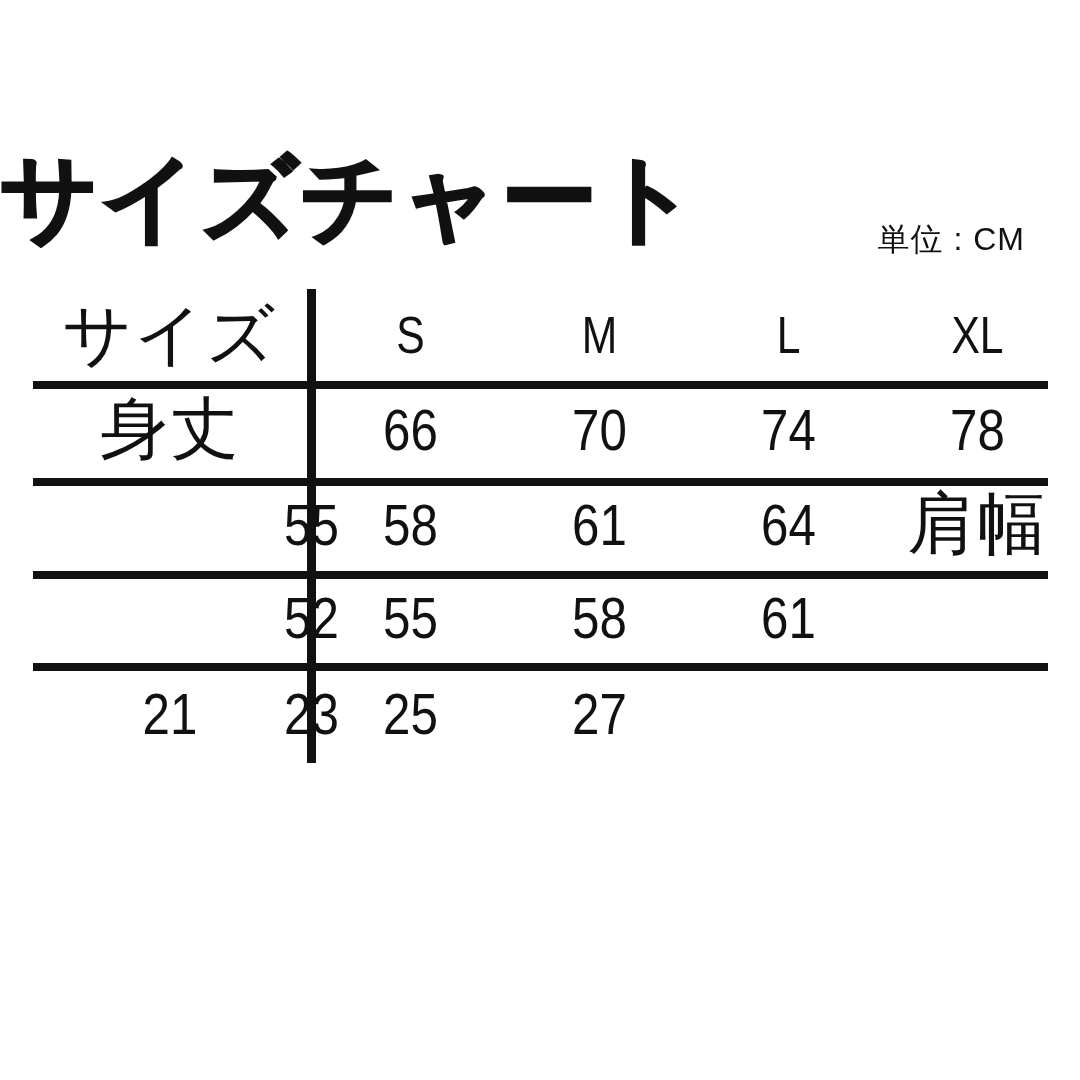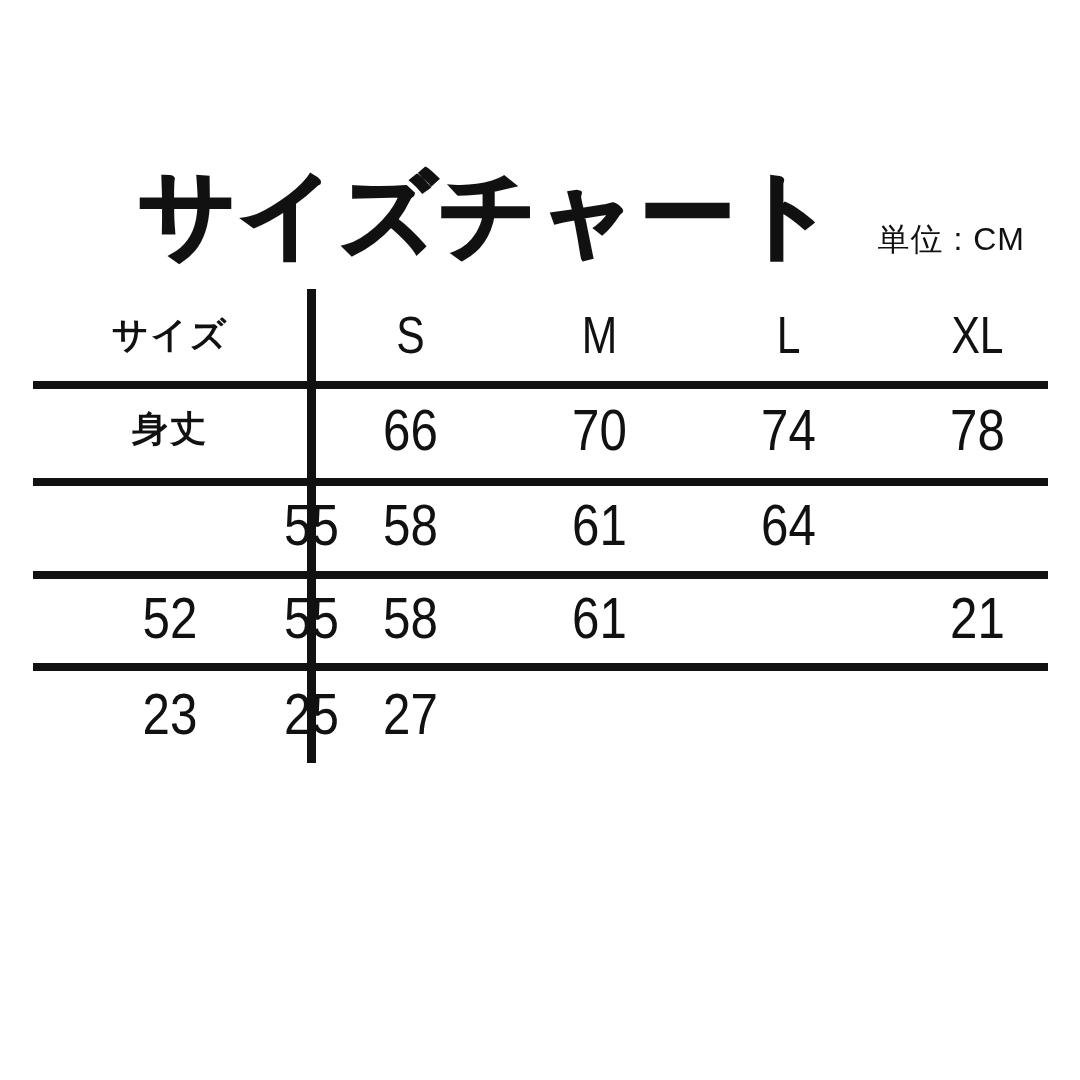--- a/index.html
+++ b/index.html
@@ -8,24 +8,23 @@
     position: relative;
     width: 1080px;
     height: 1080px;
     background: #ffffff;
     overflow: hidden;
     font-family: "Liberation Sans", "DejaVu Sans", sans-serif;
     color: #111111;
   }
   .title {
     position: absolute;
-    top: 164px;
+    top: 148px;
     left: 0;
     width: 976px;
-    text-align: center;
     font-size: 96px;
     font-weight: bold;
     letter-spacing: 2px;
     -webkit-text-stroke: 2.5px #111111;
     line-height: 1.05;
     white-space: nowrap;
   }
   .unit {
     position: absolute;
     top: 218px;
@@ -66,22 +65,22 @@
     grid-template-columns: 274px 9px 189px 189px 189px 189px;
     grid-template-rows: 92px 97px 93px 92px 100px;
   }
   .cell {
     display: flex;
     align-items: center;
     justify-content: center;
     white-space: nowrap;
   }
   .row-label {
-    font-size: 36px;
-    font-weight: bold;
+    font-size: 68px;
+    font-weight: normal;
     letter-spacing: 2px;
   }
   .col-header {
     font-size: 52px;
     font-weight: 500;
     transform: scaleX(0.82);
   }
   .value {
     font-size: 58px;
     font-weight: 400;
@@ -118,20 +117,21 @@
     <div class="cell value">70</div>
     <div class="cell value">74</div>
     <div class="cell value">78</div>
 
     <div class="spacer"></div>
     <div class="cell value">55</div>
     <div class="cell value">58</div>
     <div class="cell value">61</div>
     <div class="cell value">64</div>
 
+    <div class="cell row-label">肩幅</div>
     <div class="spacer"></div>
     <div class="cell value">52</div>
     <div class="cell value">55</div>
     <div class="cell value">58</div>
     <div class="cell value">61</div>
 
     <div class="spacer"></div>
     <div class="cell value">21</div>
     <div class="cell value">23</div>
     <div class="cell value">25</div>

